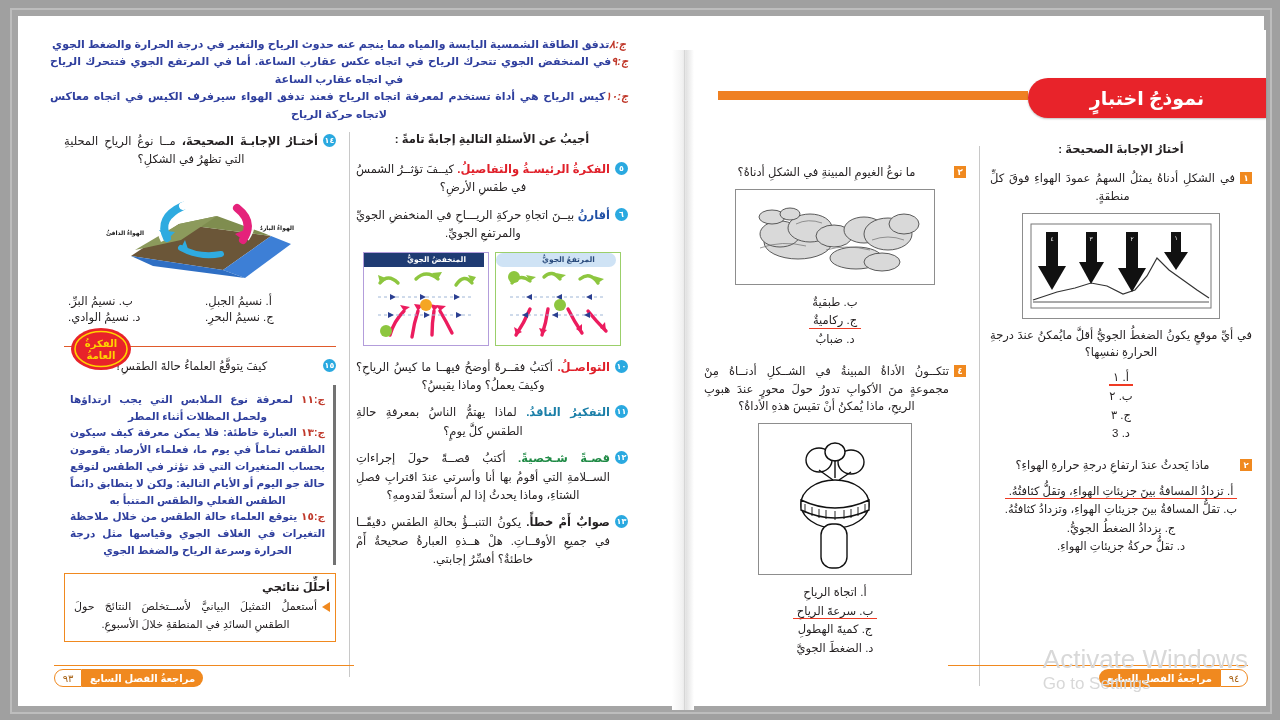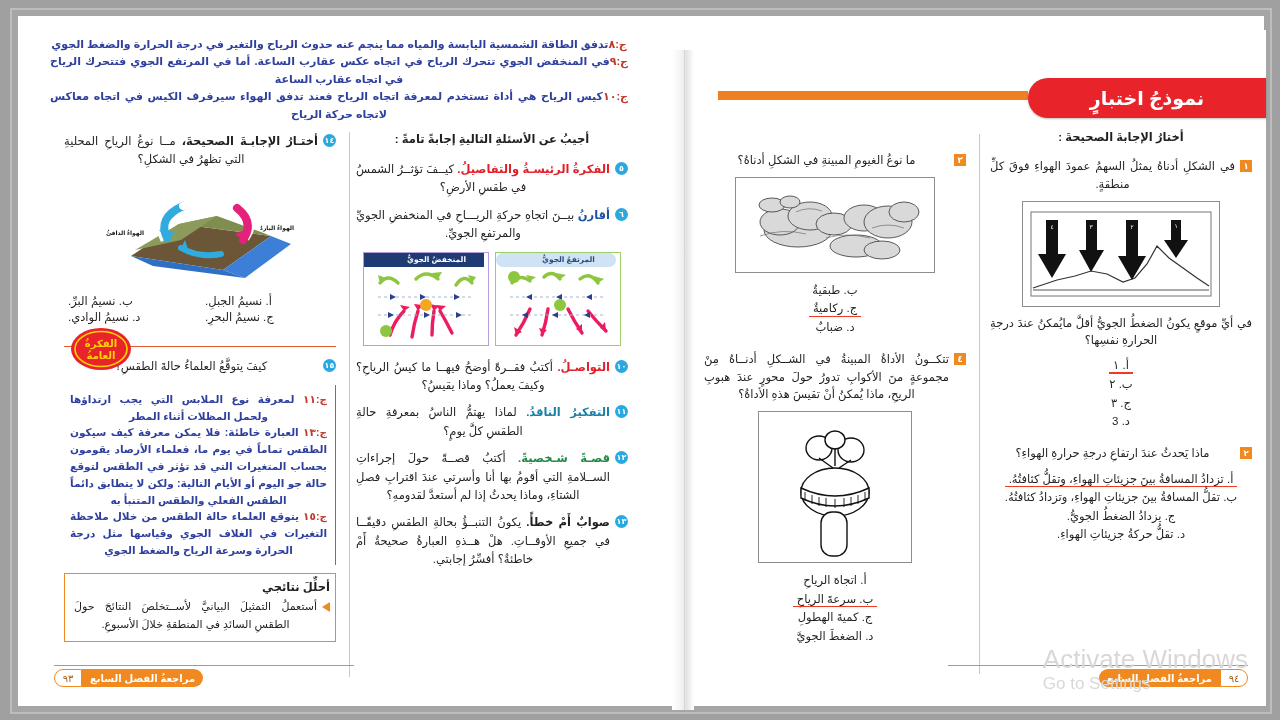--- a/index.html
+++ b/index.html
@@ -45,21 +45,21 @@
     border-radius:22px 0 0 22px;
     display:flex;align-items:center;justify-content:center;
     color:#fff;font-weight:bold;font-size:19px;letter-spacing:1px;
     box-shadow:0 1px 2px rgba(0,0,0,.25);
     z-index:4;
   }
   .orange-rule{
     position:absolute;right:238px;top:61px;width:310px;height:9px;
     background:#ef8022;z-index:3;
   }
-  .rp-body{position:absolute;right:0;top:100px;width:600px;height:560px;}
+  .rp-body{position:absolute;right:0;top:112px;width:600px;height:560px;}
   .rp-col{position:absolute;top:0;width:262px;}
   .rp-col-a{right:14px;}   
   .rp-col-b{right:300px;}  
   .col-divider{
     position:absolute;right:286px;top:4px;width:1px;height:540px;background:#c8c8c8;
   }
   .instr{
     font-size:11.5px;font-weight:bold;color:#231f20;text-align:center;
     margin:0 0 14px 0;
   }
@@ -91,21 +91,21 @@
   .fig-cloud{width:198px;height:94px;}
   
   .fig-anem{width:152px;height:150px;}
 
   
   .lp-annot{
     position:absolute;right:14px;top:6px;width:578px;
     color:#2f3f9e;font-weight:bold;font-size:11px;line-height:1.58;
     text-align:justify;text-align-last:center;
   }
-  .lp-annot .tag{color:#c0392b;}
+  .lp-annot .tag{color:#c0392b;font-style:italic;}
   .lp-body{position:absolute;right:0;top:102px;width:606px;height:560px;}
   .lp-col{position:absolute;top:0;width:272px;}
   .lp-col-a{right:14px;}   
   .lp-col-b{right:306px;}  
   .lp-divider{position:absolute;right:292px;top:0;width:1px;height:545px;background:#c8c8c8;}
   .bq{display:flex;flex-direction:row;align-items:flex-start;margin-bottom:9px;}
   .bq-num{
     flex:0 0 auto;width:13px;height:13px;border-radius:50%;
     background:#2aa9e0;color:#fff;font-size:8px;line-height:13px;text-align:center;
     margin-top:2px;margin-left:5px;font-weight:bold;
@@ -139,21 +139,21 @@
     font-size:11.5px;color:#231f20;margin:6px 4px 4px 4px;direction:rtl;
   }
   .opt-grid div{text-align:left;}
 
   .idea-badge{
     position:absolute;left:6px;top:-20px;width:62px;height:46px;z-index:3;
   }
   .idea-rule{position:relative;height:1.6px;background:#e05a2b;margin:22px 0 10px 0;}
 
   .note-block{
-    border-right:1px solid #737373;
+    border-right:3px solid #737373;
     padding:6px 8px 6px 6px;margin-top:6px;
     color:#2f3f9e;font-weight:bold;font-size:10.5px;line-height:1.6;
     text-align:justify;text-align-last:center;
   }
   .note-block .tag{color:#c0392b;}
   .analyze-box{
     border:1.6px solid #f0891f;margin-top:8px;padding:6px 5px 8px 9px;
   }
   .analyze-title{font-size:11.5px;font-weight:bold;color:#231f20;text-align:right;margin-bottom:4px;}
   .analyze-body{font-size:11px;color:#231f20;line-height:1.62;text-align:justify;text-align-last:center;

